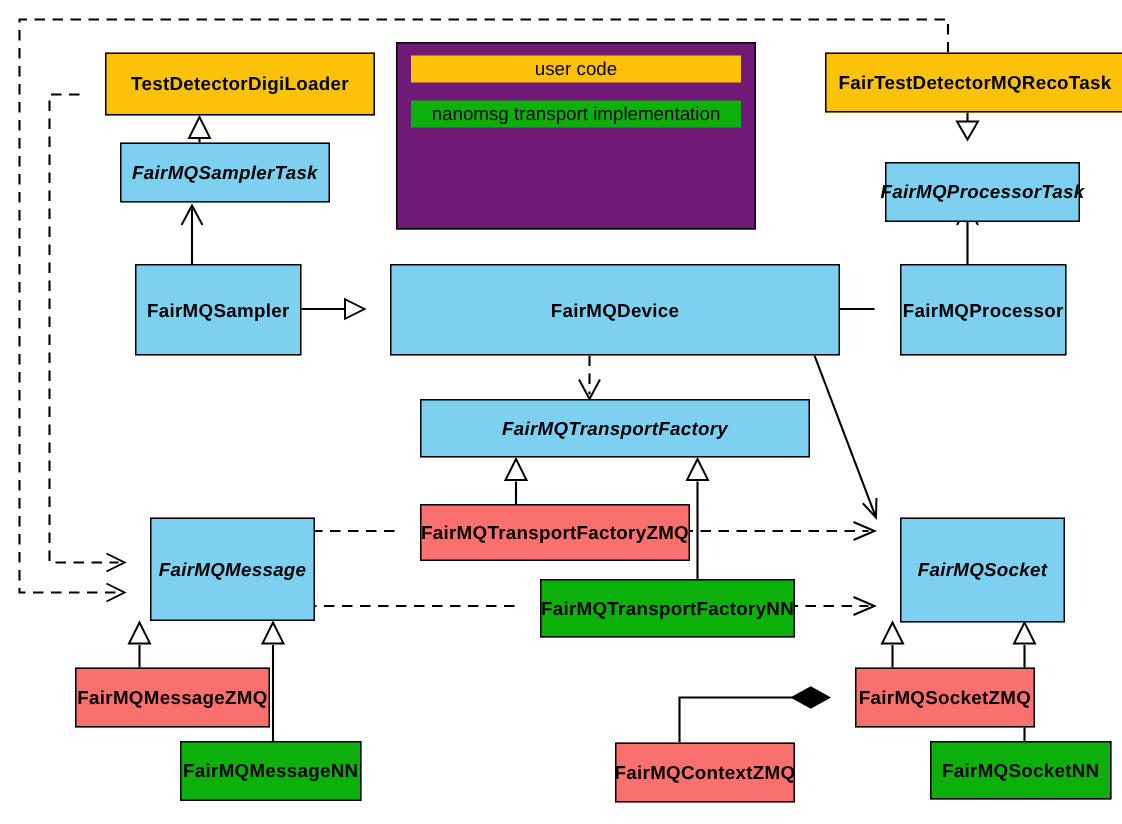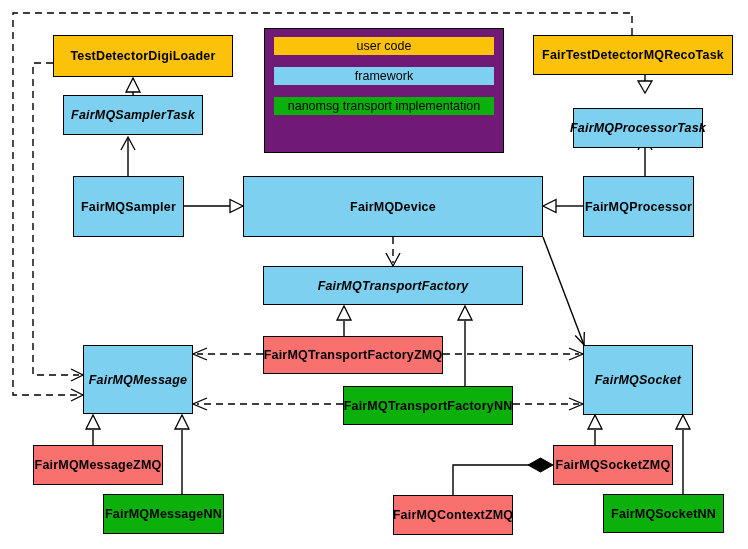--- a/index.html
+++ b/index.html
@@ -3,21 +3,21 @@
 <meta charset="utf-8">
 <style>
   html,body{margin:0;padding:0;background:#fff;}
   #canvas{
     position:relative;width:748px;height:549px;background:#fff;overflow:hidden;
     font-family:"Liberation Sans",sans-serif;
   }
   .node{
     position:absolute;box-sizing:border-box;border:1.5px solid #000;
     display:flex;align-items:center;justify-content:center;text-align:center;
-    font-weight:bold;font-size:12.5px;letter-spacing:.2px;color:#000;z-index:2;
+    font-weight:bold;font-size:12.5px;letter-spacing:.2px;color:#000;z-index:2;margin-left:17px;
   }
   .abstract{font-style:italic;}
   .user{background:var(--user-code,#fcc20a);}
   .fw{background:var(--framework,#7ed0f0);}
   .zmq{background:var(--zeromq,#f9716f);}
   .nn{background:var(--nanomsg,#0bb00b);}
   #legend{
     position:absolute;left:264px;top:28px;width:240px;height:125px;box-sizing:border-box;
     background:#701a75;border:1.5px solid #000;display:flex;flex-direction:column;
     gap:12px;padding:8px 9px;z-index:2;
@@ -141,21 +141,20 @@
     </g>
 
     <g>
       <path d="M453,495 V465 H529"></path>
       <polygon class="dia" points="528,465 540.5,458 553,465 540.5,472"></polygon>
     </g>
   </svg>
 
   <div id="legend">
     <div class="legend-bar user">user code</div>
-    <div class="legend-bar fw">framework</div>
     <div class="legend-bar nn">nanomsg transport implementation</div>
   </div>
 
   <div class="node user" style="left:53px;top:35px;width:180px;height:42px">TestDetectorDigiLoader</div>
 
   <div class="node user" style="left:533px;top:35px;width:200px;height:40px">FairTestDetectorMQRecoTask</div>
 
   <div class="node fw abstract" style="left:63px;top:95px;width:140px;height:40px">FairMQSamplerTask</div>
 
   <div class="node fw abstract" style="left:573px;top:108px;width:130px;height:40px">FairMQProcessorTask</div>

